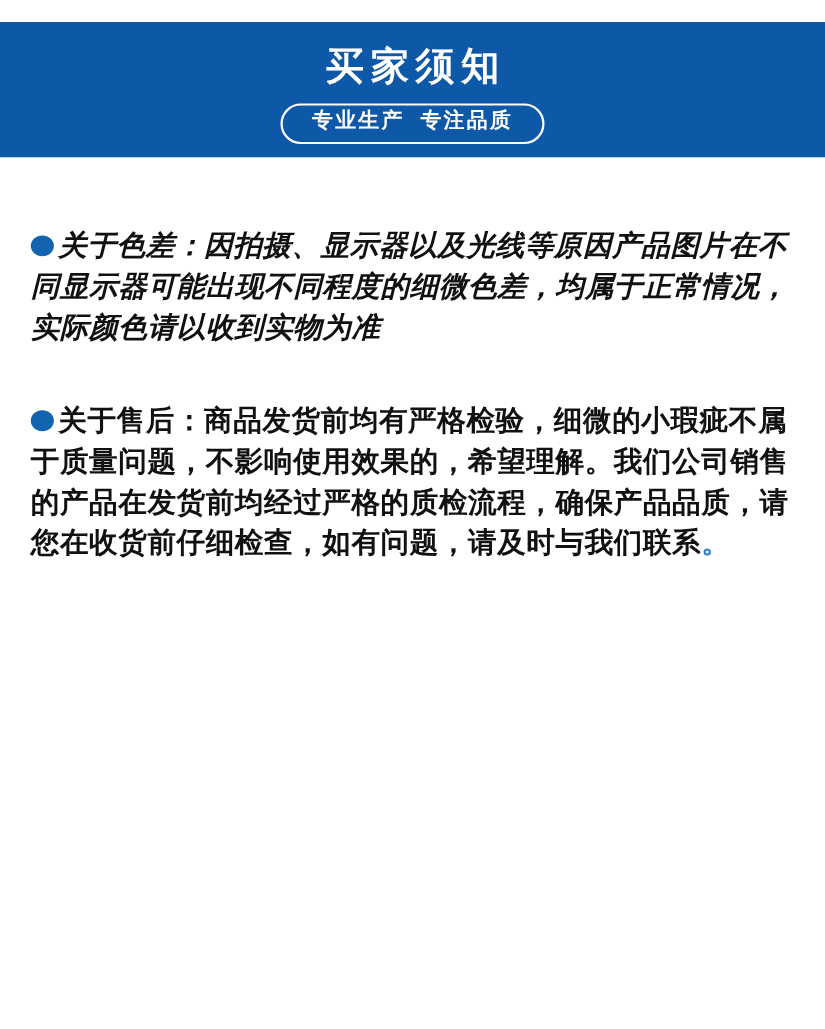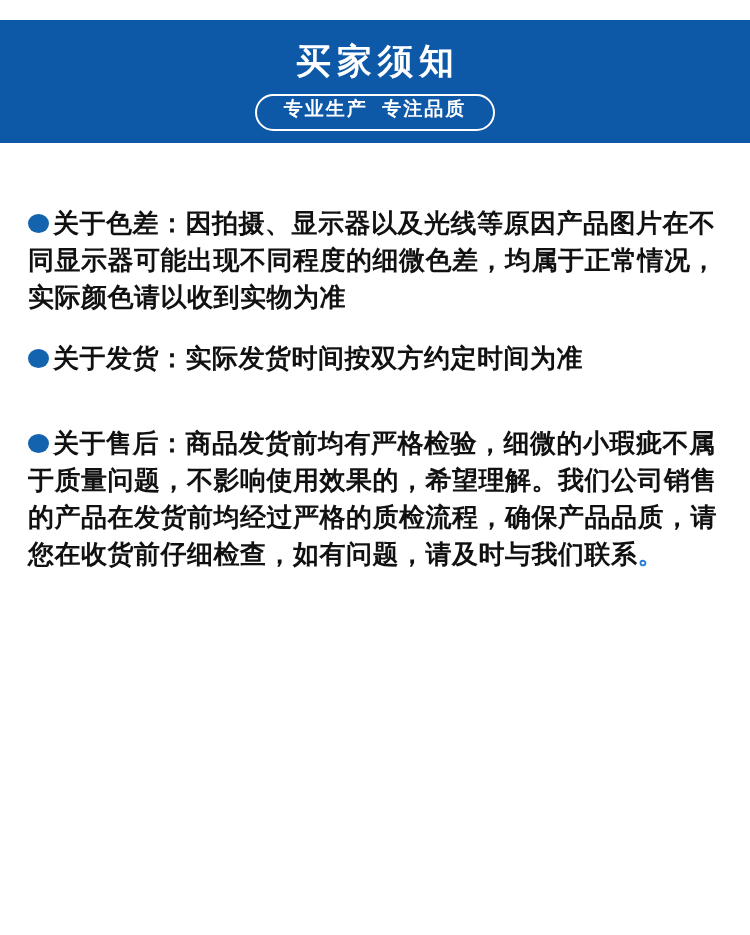--- a/index.html
+++ b/index.html
@@ -53,21 +53,21 @@
   }
   p.notice {
     margin: 0;
     font-size: 26px;
     line-height: 37px;
     font-weight: bold;
     color: var(--text-black, #111111);
     letter-spacing: 0.5px;
     text-align: left;
   }
-  p.n1 { margin-top: 62px; }
+  p.n1 { margin-top: 62px; font-style: italic; }
   p.n2 { margin-top: 26px; }
   p.n3 { margin-top: 24px; }
   p.n4 { margin-top: 34px; }
   p.n5 { margin-top: 48px; }
   .bullet {
     display: inline-block;
     width: 21px;
     height: 19px;
     border-radius: 50%;
     background: var(--bullet-blue, #1463ae);
@@ -88,22 +88,19 @@
   </div>
 </header>
 
 <main class="content">
 
   <p class="notice n1">
     <span class="bullet"></span><span>关于色差：</span><span>因拍摄、显示器以及光线等原因产品图片在不同显示器可能出现不同程度的细微色差，均属于正常情况，实际颜色请以收到实物为准</span>
   </p>
 
 
-  <p class="notice n3">
-    <span class="bullet"></span><span>关于发货：</span><span>实际发货时间按双方约定时间为准</span>
-  </p>
 
 
   <p class="notice n5">
     <span class="bullet"></span><span>关于售后：</span><span>商品发货前均有严格检验，细微的小瑕疵不属于质量问题，不影响使用效果的，希望理解。我们公司销售的产品在发货前均经过严格的质检流程，确保产品品质，请您在收货前仔细检查，如有问题，请及时与我们联系</span><span class="blue-period">。</span>
   </p>
 
 </main>
 
 </body></html>

